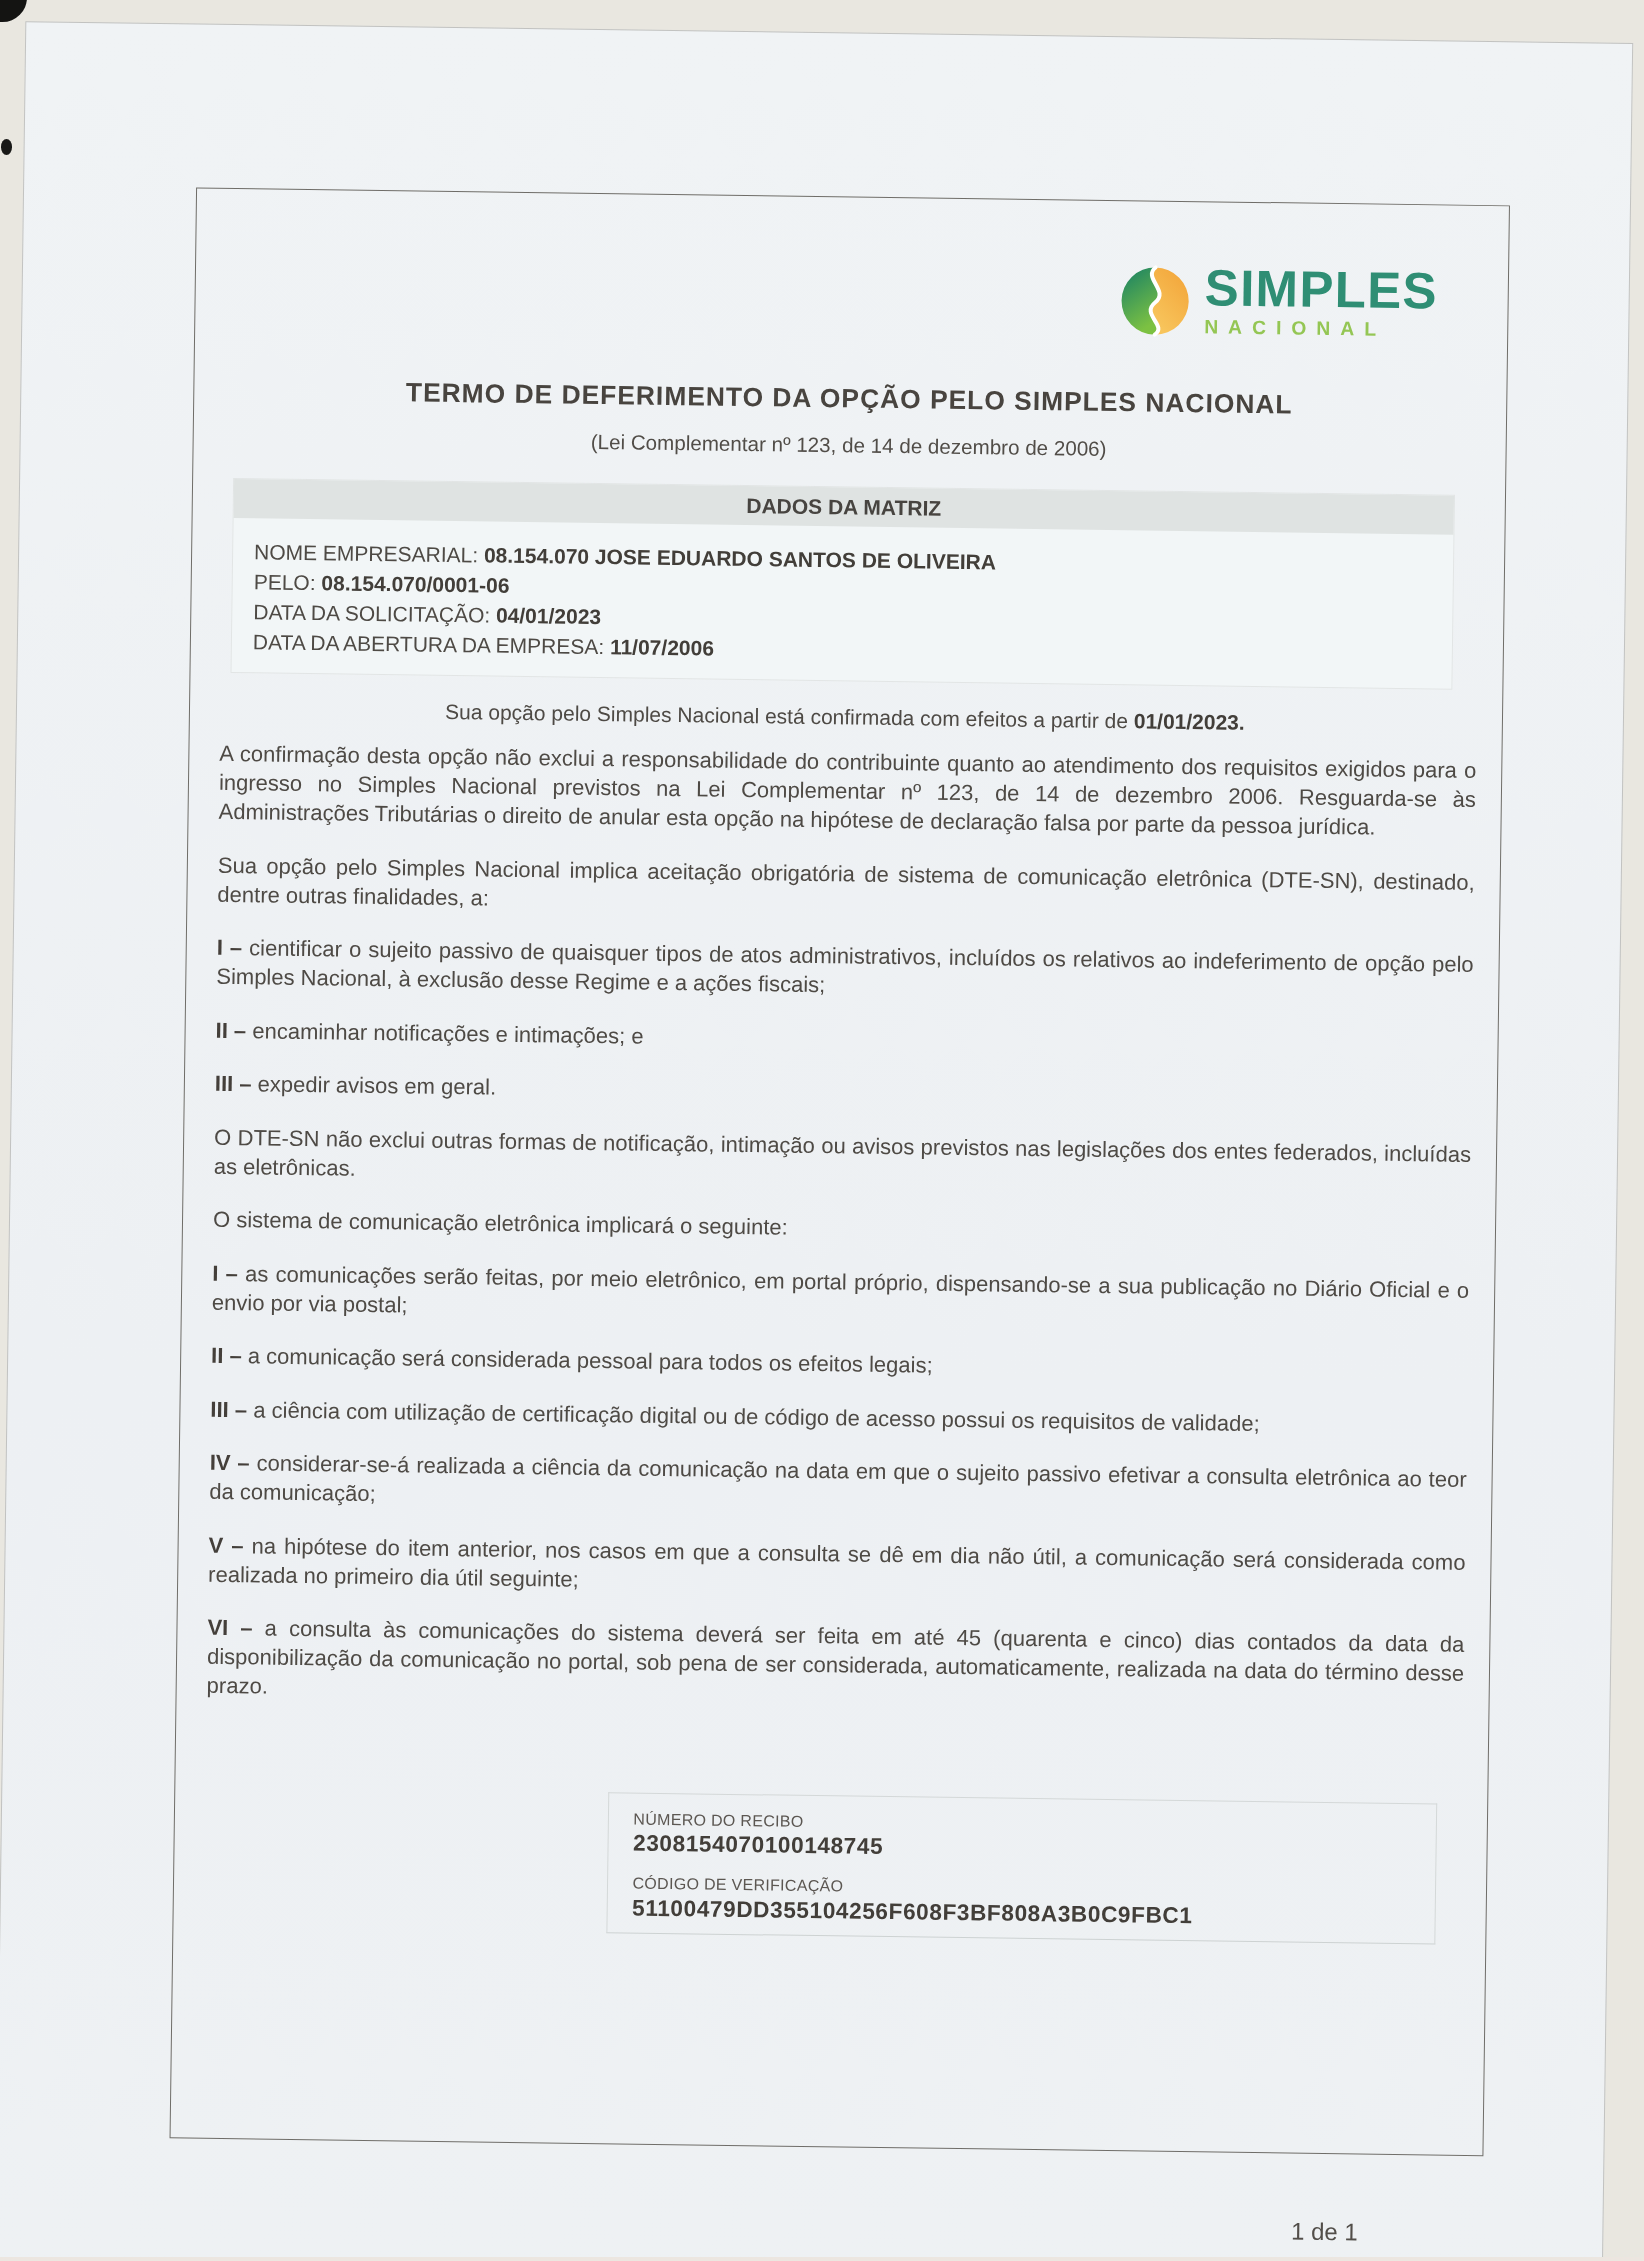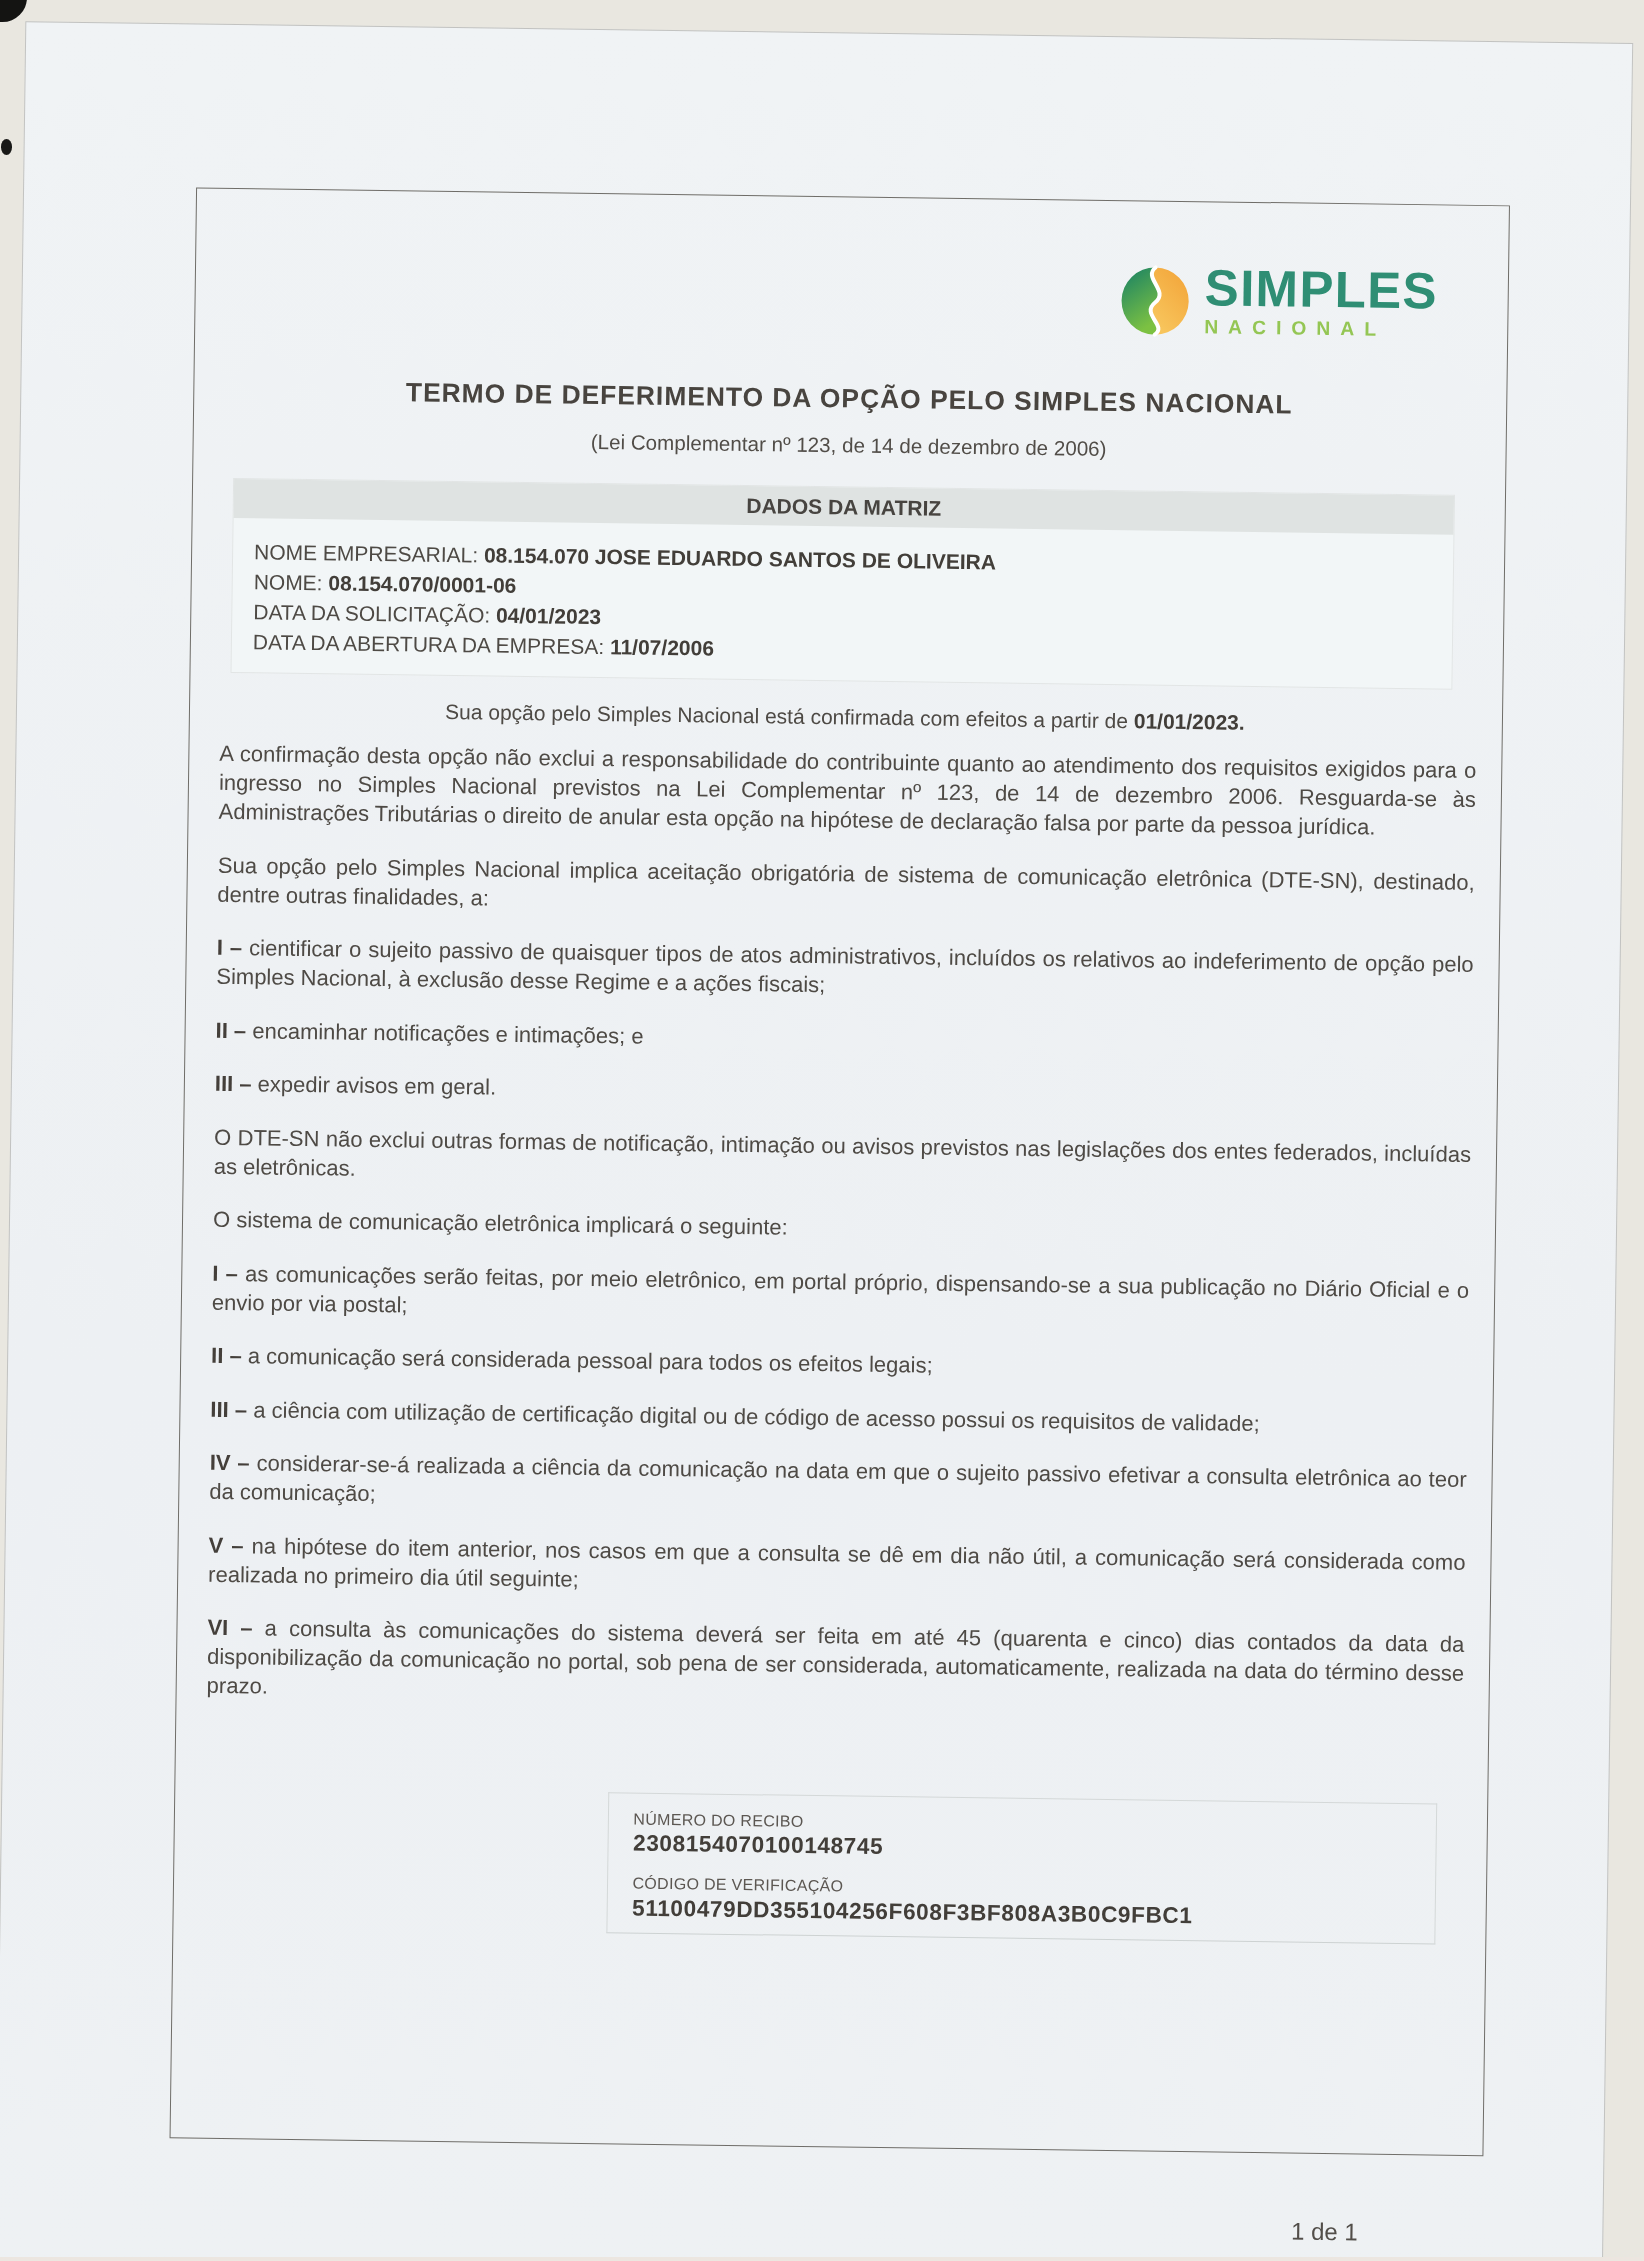--- a/index.html
+++ b/index.html
@@ -153,21 +153,21 @@
       <p class="doc-subtitle">(Lei Complementar nº 123, de 14 de dezembro de 2006)</p>
 
       <div class="matriz-box">
         <div class="matriz-header">DADOS DA MATRIZ</div>
         <div class="matriz-fields">
           <div class="field">
             <span>NOME EMPRESARIAL:</span>
             <strong>08.154.070 JOSE EDUARDO SANTOS DE OLIVEIRA</strong>
           </div>
           <div class="field">
-            <span>NOME:</span>
+            <span>PELO:</span>
             <strong>08.154.070/0001-06</strong>
           </div>
           <div class="field">
             <span>DATA DA SOLICITAÇÃO:</span>
             <strong>04/01/2023</strong>
           </div>
           <div class="field">
             <span>DATA DA ABERTURA DA EMPRESA:</span>
             <strong>11/07/2006</strong>
           </div>

